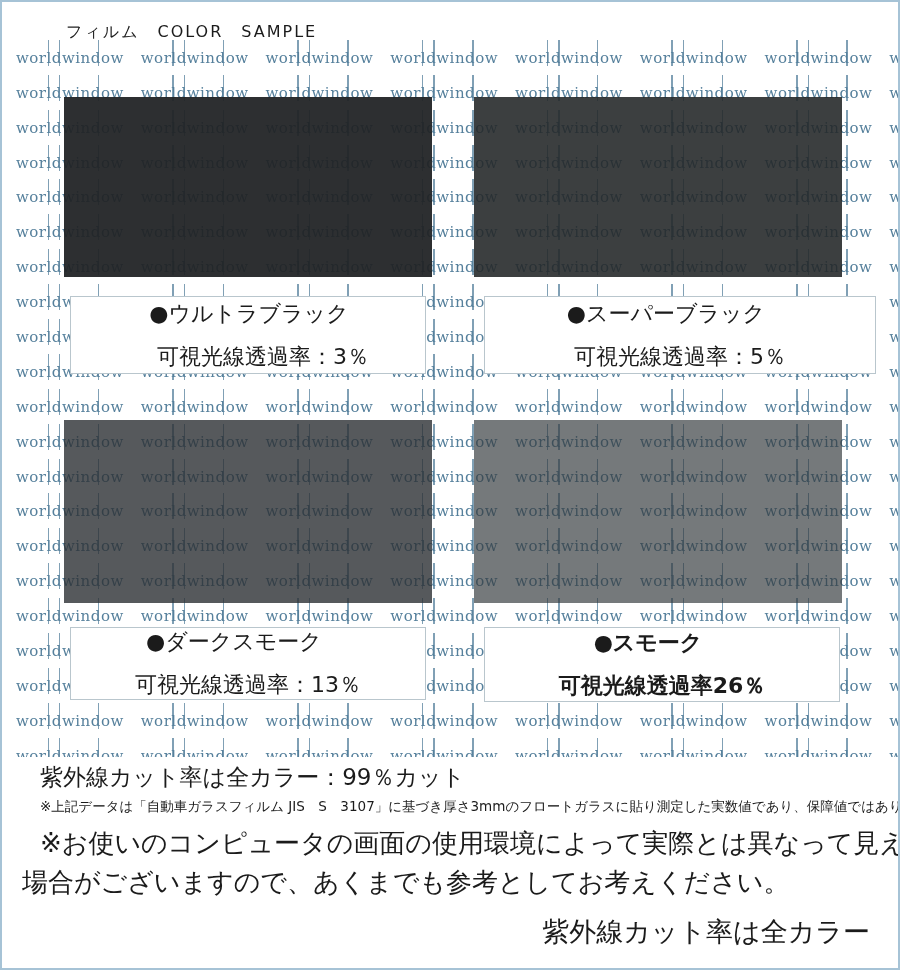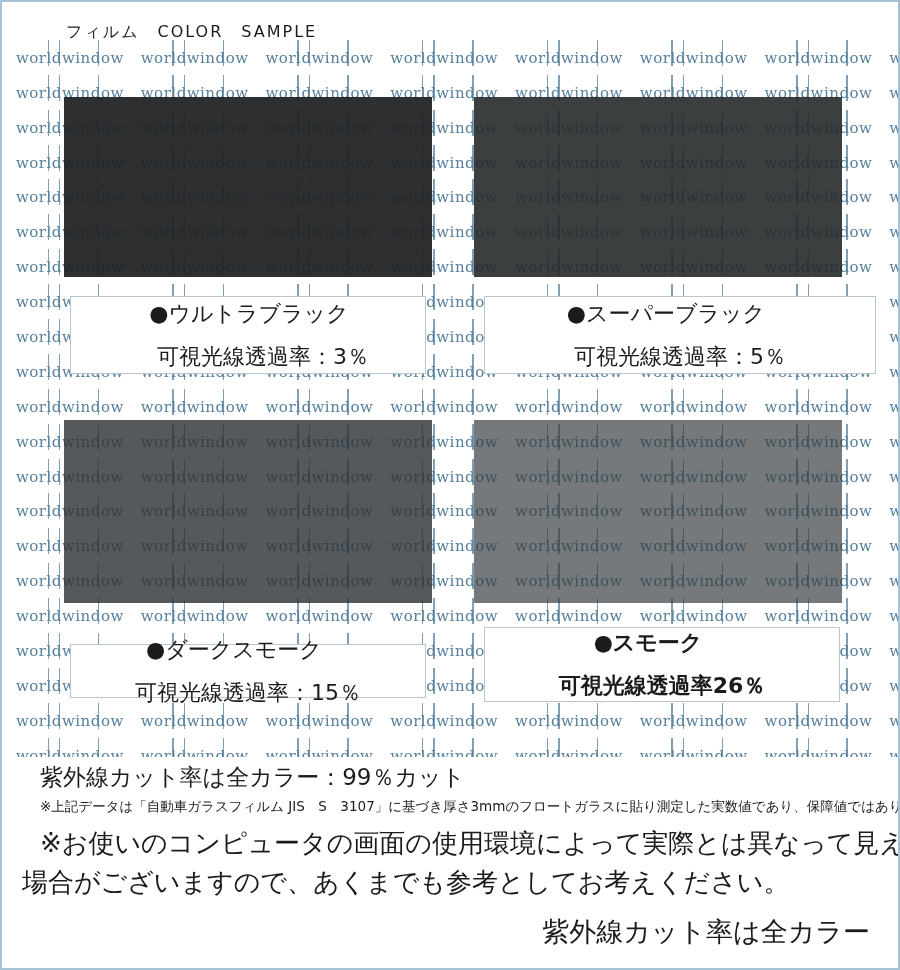--- a/index.html
+++ b/index.html
@@ -44,21 +44,21 @@
   .sw2{left:62px; top:418px;width:368px;height:183px;}
   .sw3{left:472px;top:418px;width:368px;height:183px;}
   
   .card{
     position:absolute;background:#ffffff;border:1px solid #b9c6cd;
     display:flex;flex-direction:column;align-items:center;justify-content:center;
     row-gap:13px;box-sizing:border-box;
   }
   .c0{left:68px; top:294px;width:356px;height:78px;}
   .c1{left:482px;top:294px;width:392px;height:78px;}
-  .c2{left:68px; top:642px;width:356px;height:54px;}
+  .c2{left:68px; top:625px;width:356px;height:73px;}
   .c3{left:482px;top:625px;width:356px;height:75px;font-weight:bold;}
   .card-name{font-size:22px;white-space:nowrap;padding-right:28px;}
   .card-vlt{font-size:22px;white-space:nowrap;}
   
   .uv-note{position:absolute;left:38px;top:760px;font-size:23px;white-space:nowrap;}
   .small-note{position:absolute;left:38px;top:796px;font-size:13.5px;white-space:nowrap;}
   .big-note1{position:absolute;left:38px;top:824px;font-size:26px;white-space:nowrap;}
   .big-note2{position:absolute;left:20px;top:863px;font-size:26px;white-space:nowrap;}
   .company{position:absolute;right:28px;top:912px;font-size:27px;white-space:nowrap;}
 </style>
@@ -290,21 +290,21 @@
   <div class="card c0" style="border-color: rgb(185, 198, 205); padding-left: 30px;">
     <div class="card-name">●ウルトラブラック</div>
     <div class="card-vlt">可視光線透過率：3％</div>
   </div>
   <div class="card c1" style="border-color: rgb(185, 198, 205);">
     <div class="card-name">●スーパーブラック</div>
     <div class="card-vlt">可視光線透過率：5％</div>
   </div>
   <div class="card c2" style="border-color: rgb(185, 198, 205);">
     <div class="card-name">●ダークスモーク</div>
-    <div class="card-vlt">可視光線透過率：15％</div>
+    <div class="card-vlt">可視光線透過率：13％</div>
   </div>
   <div class="card c3" style="border-color: rgb(185, 198, 205);">
     <div class="card-name">●スモーク</div>
     <div class="card-vlt">可視光線透過率26％</div>
   </div>
 
   <div class="uv-note">紫外線カット率は全カラー：99％カット</div>
   <div class="small-note">※上記データは「自動車ガラスフィルム JIS　S　3107」に基づき厚さ3mmのフロートガラスに貼り測定した実数値であり、保障値ではありません。</div>
   <div class="big-note1">※お使いのコンピュータの画面の使用環境によって実際とは異なって見える</div>
   <div class="big-note2">場合がございますので、あくまでも参考としてお考えください。</div>

